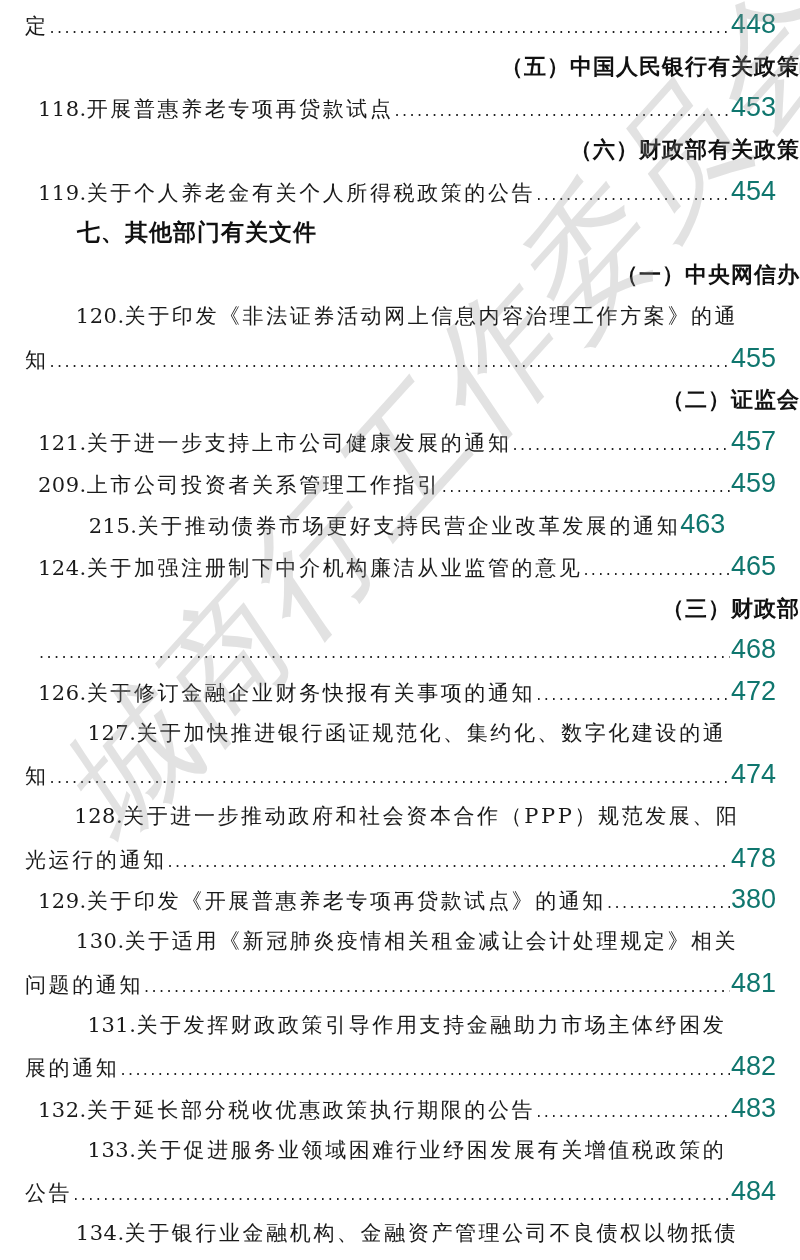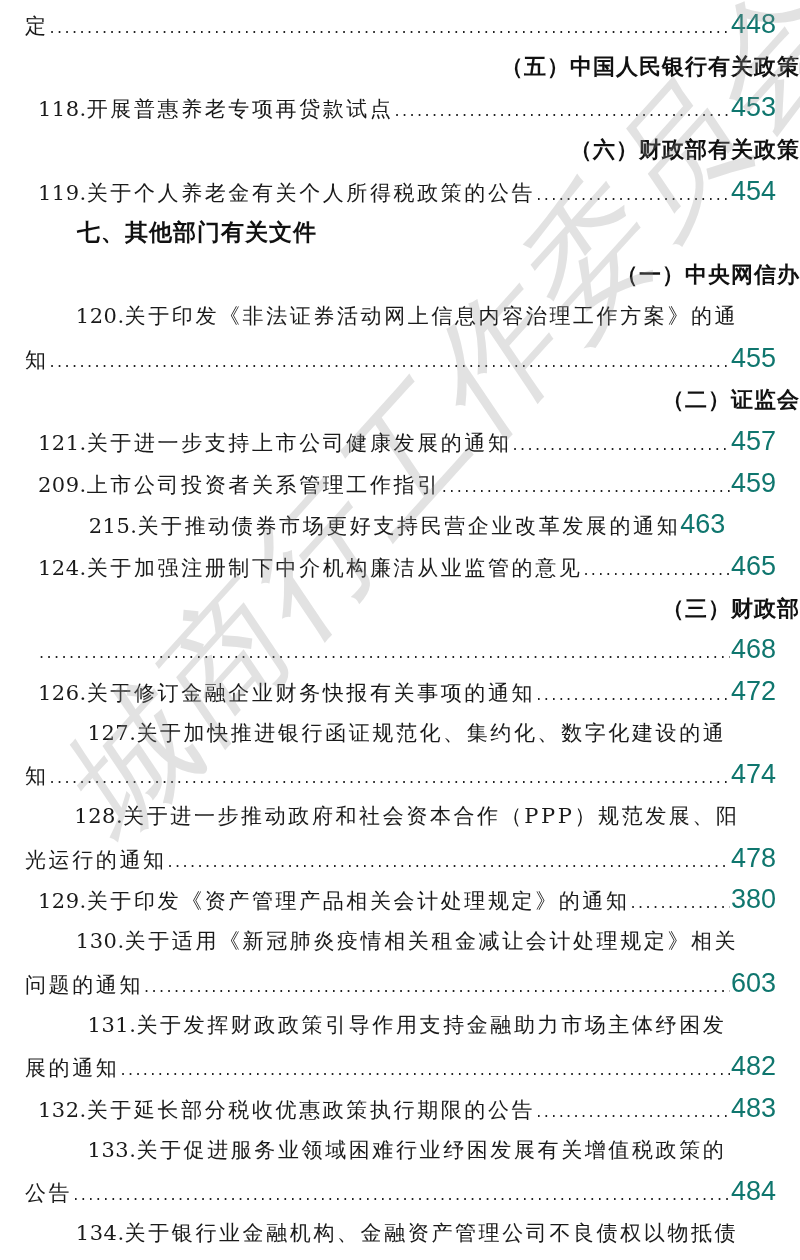--- a/index.html
+++ b/index.html
@@ -200,33 +200,33 @@
     <span class="title"><span class="num">128.</span><span>关于进一步推动政府和社会资本合作（PPP）规范发展、阳</span></span>
   </div>
 
   <div class="line entry cont">
     <span class="title">光运行的通知</span>
     <span class="leader"></span>
     <span class="page-num">478</span>
   </div>
 
   <div class="line entry">
-    <span class="title"><span class="num">129.</span><span>关于印发《资产管理产品相关会计处理规定》的通知</span></span>
+    <span class="title"><span class="num">129.</span><span>关于印发《开展普惠养老专项再贷款试点》的通知</span></span>
     <span class="leader"></span>
     <span class="page-num">380</span>
   </div>
 
   <div class="line entry full">
     <span class="title"><span class="num">130.</span><span>关于适用《新冠肺炎疫情相关租金减让会计处理规定》相关</span></span>
   </div>
 
   <div class="line entry cont">
     <span class="title">问题的通知</span>
     <span class="leader"></span>
-    <span class="page-num">603</span>
+    <span class="page-num">481</span>
   </div>
 
   <div class="line entry full">
     <span class="title"><span class="num">131.</span><span>关于发挥财政政策引导作用支持金融助力市场主体纾困发</span></span>
   </div>
 
   <div class="line entry cont">
     <span class="title">展的通知</span>
     <span class="leader"></span>
     <span class="page-num">482</span>

